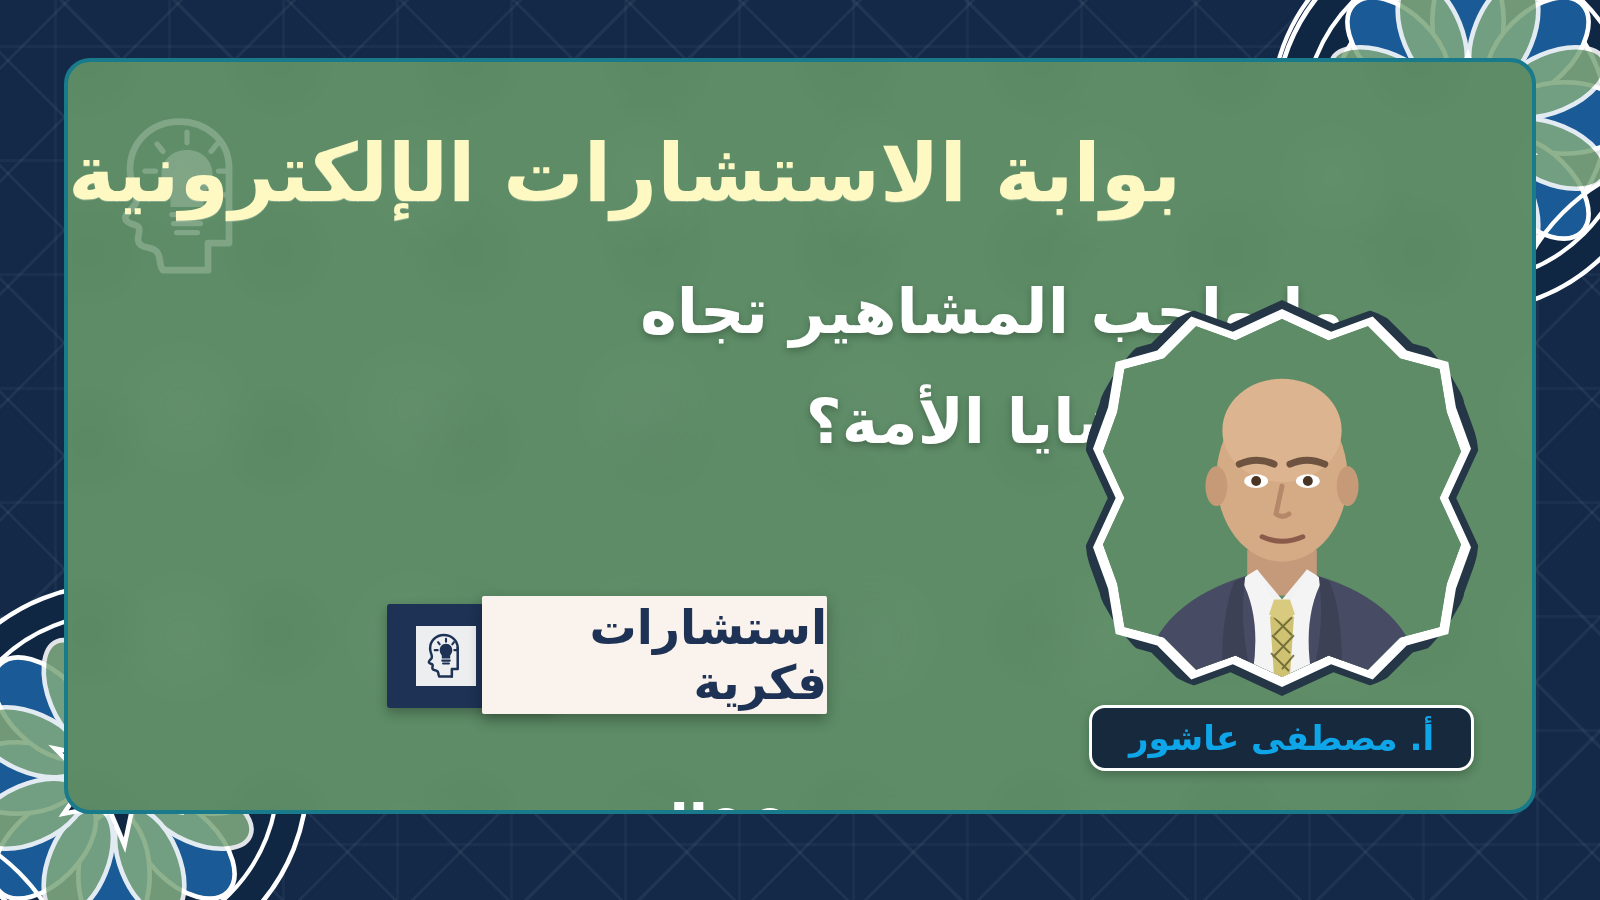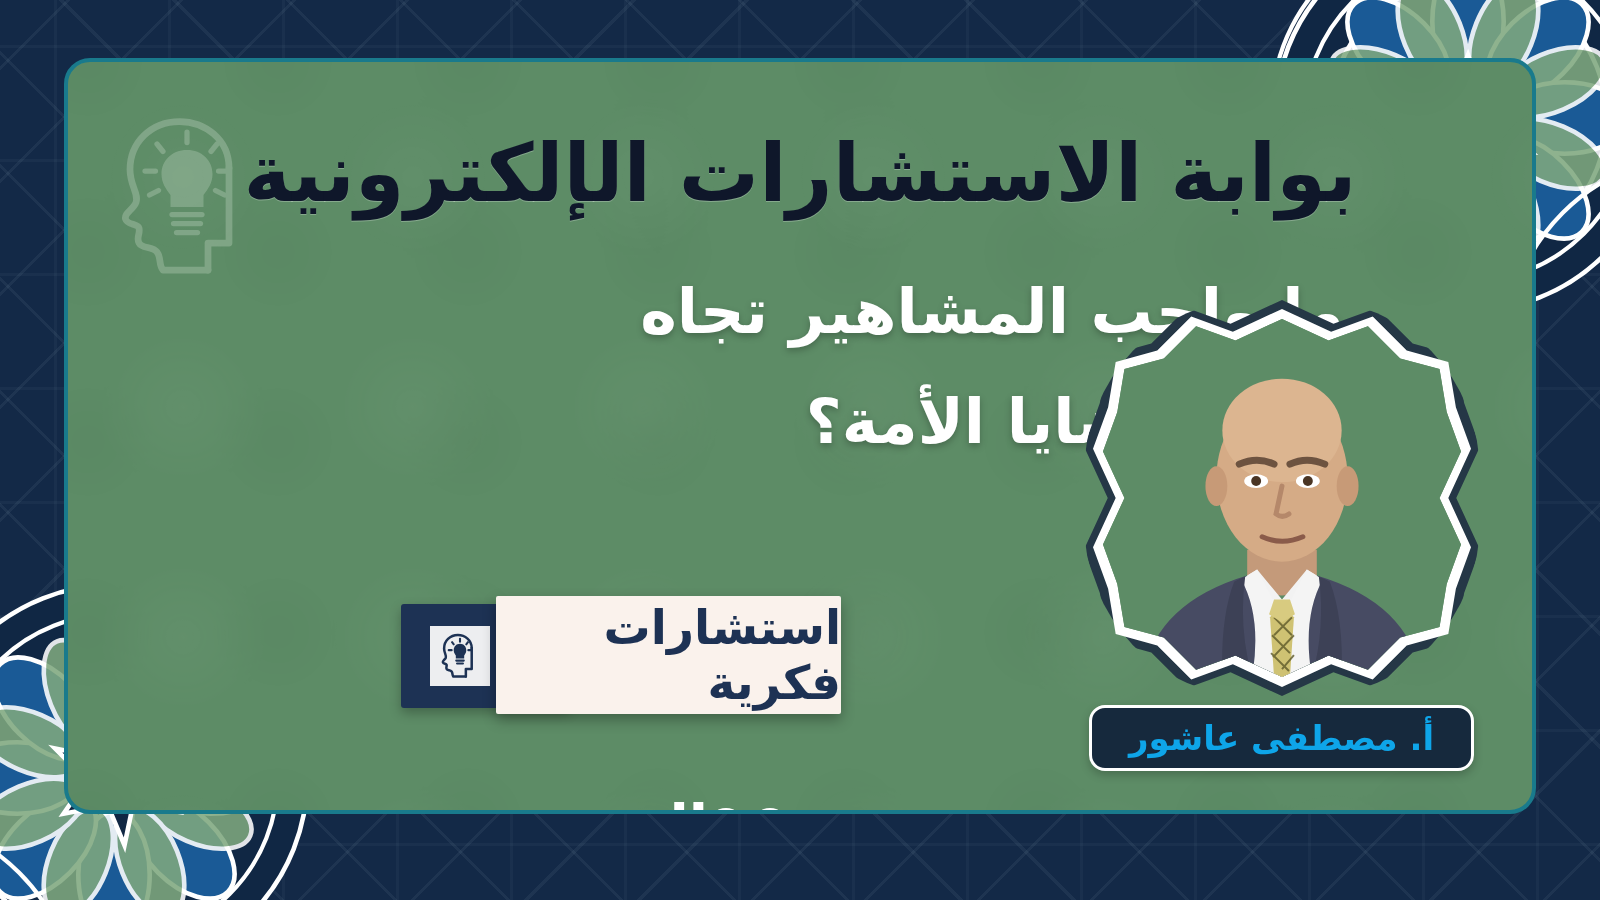--- a/index.html
+++ b/index.html
@@ -68,22 +68,22 @@
     opacity: 0.30;
     pointer-events: none;
   }
 
   
   .site-title {
     position: absolute;
     top: 62px;
     left: 0;
     width: 100%;
-    text-align: center;
-    color: #0f172a;
+    text-align: left;
+    color: #fef9c3;
     font-size: 80px;
     line-height: 1.25;
     font-weight: 700;
     letter-spacing: -1px;
     text-shadow: 0 1px 0 rgba(255,255,255,0.25);
   }
 
   
   .headline {
     position: absolute;
@@ -95,21 +95,21 @@
     font-weight: 700;
     font-size: 62px;
     line-height: 1.78;
     text-shadow: 0 3px 7px rgba(0,0,0,0.25);
   }
   .headline .l2 { display: block; }
 
   
   .plaque {
     position: absolute;
-    left: 333px;
+    left: 319px;
     top: 534px;
     width: 516px;
     height: 118px;
   }
   .plaque-box {
     position: absolute;
     left: 0;
     top: 8px;
     width: 168px;
     height: 104px;

